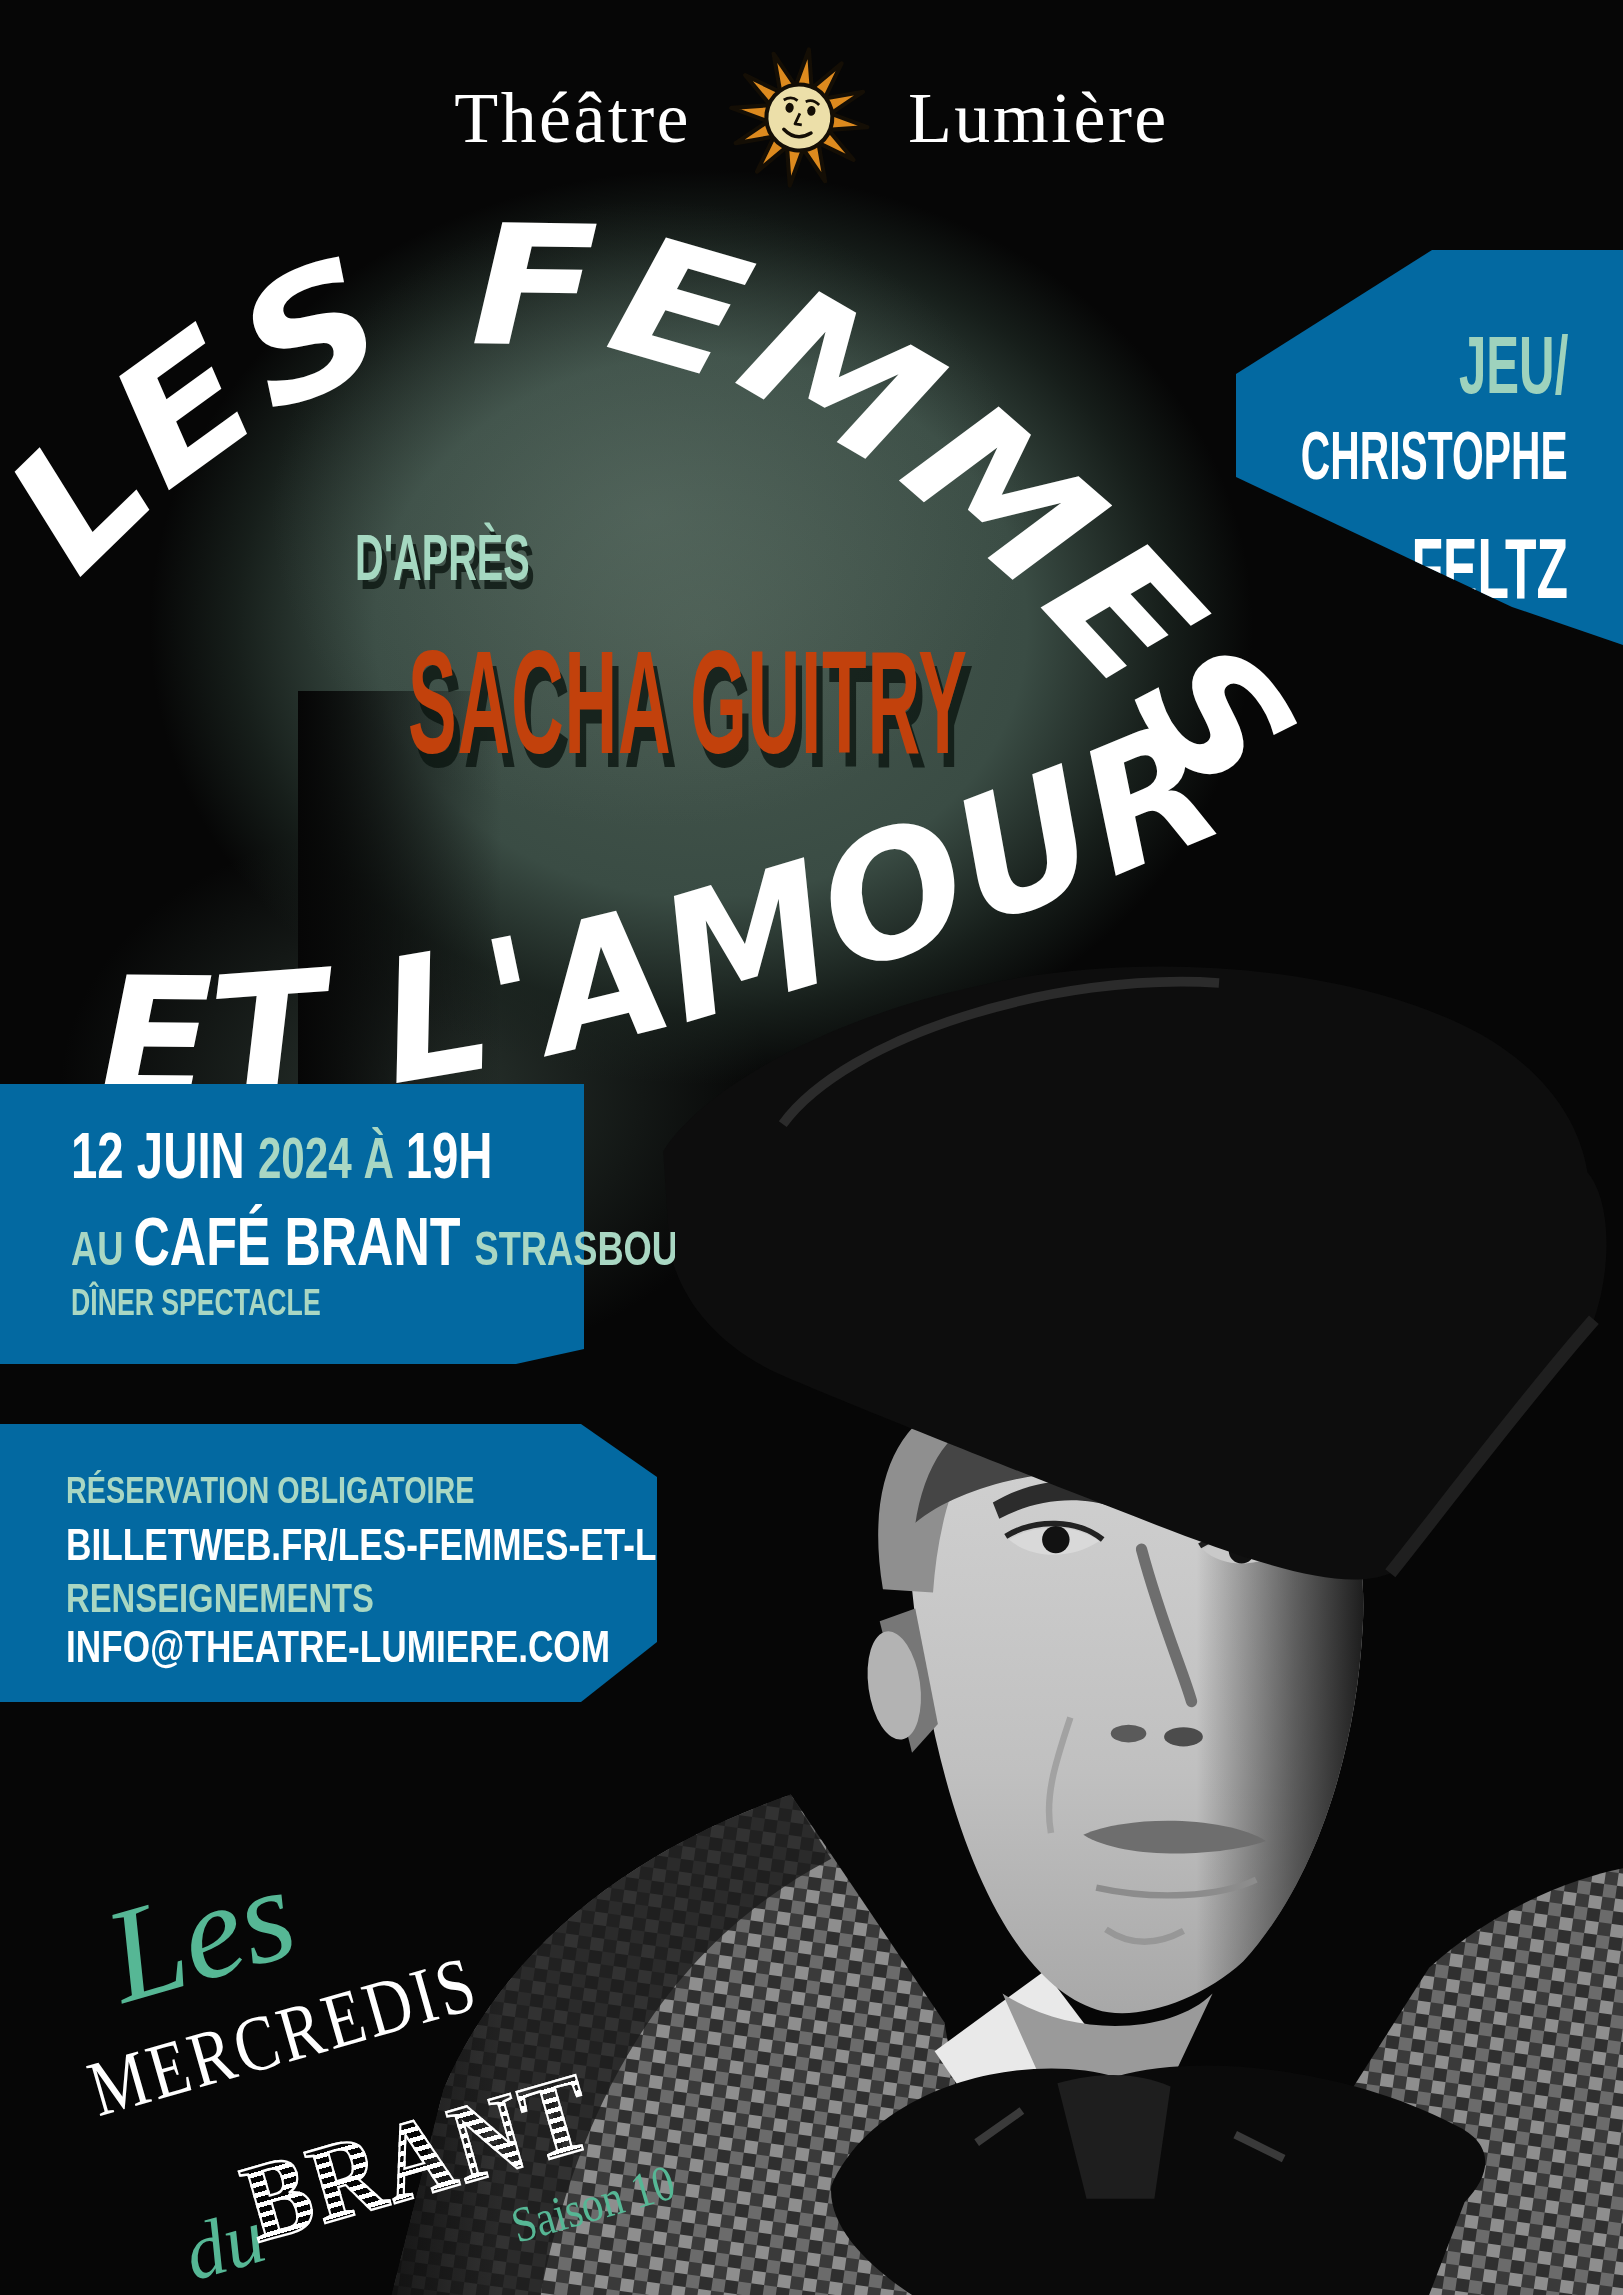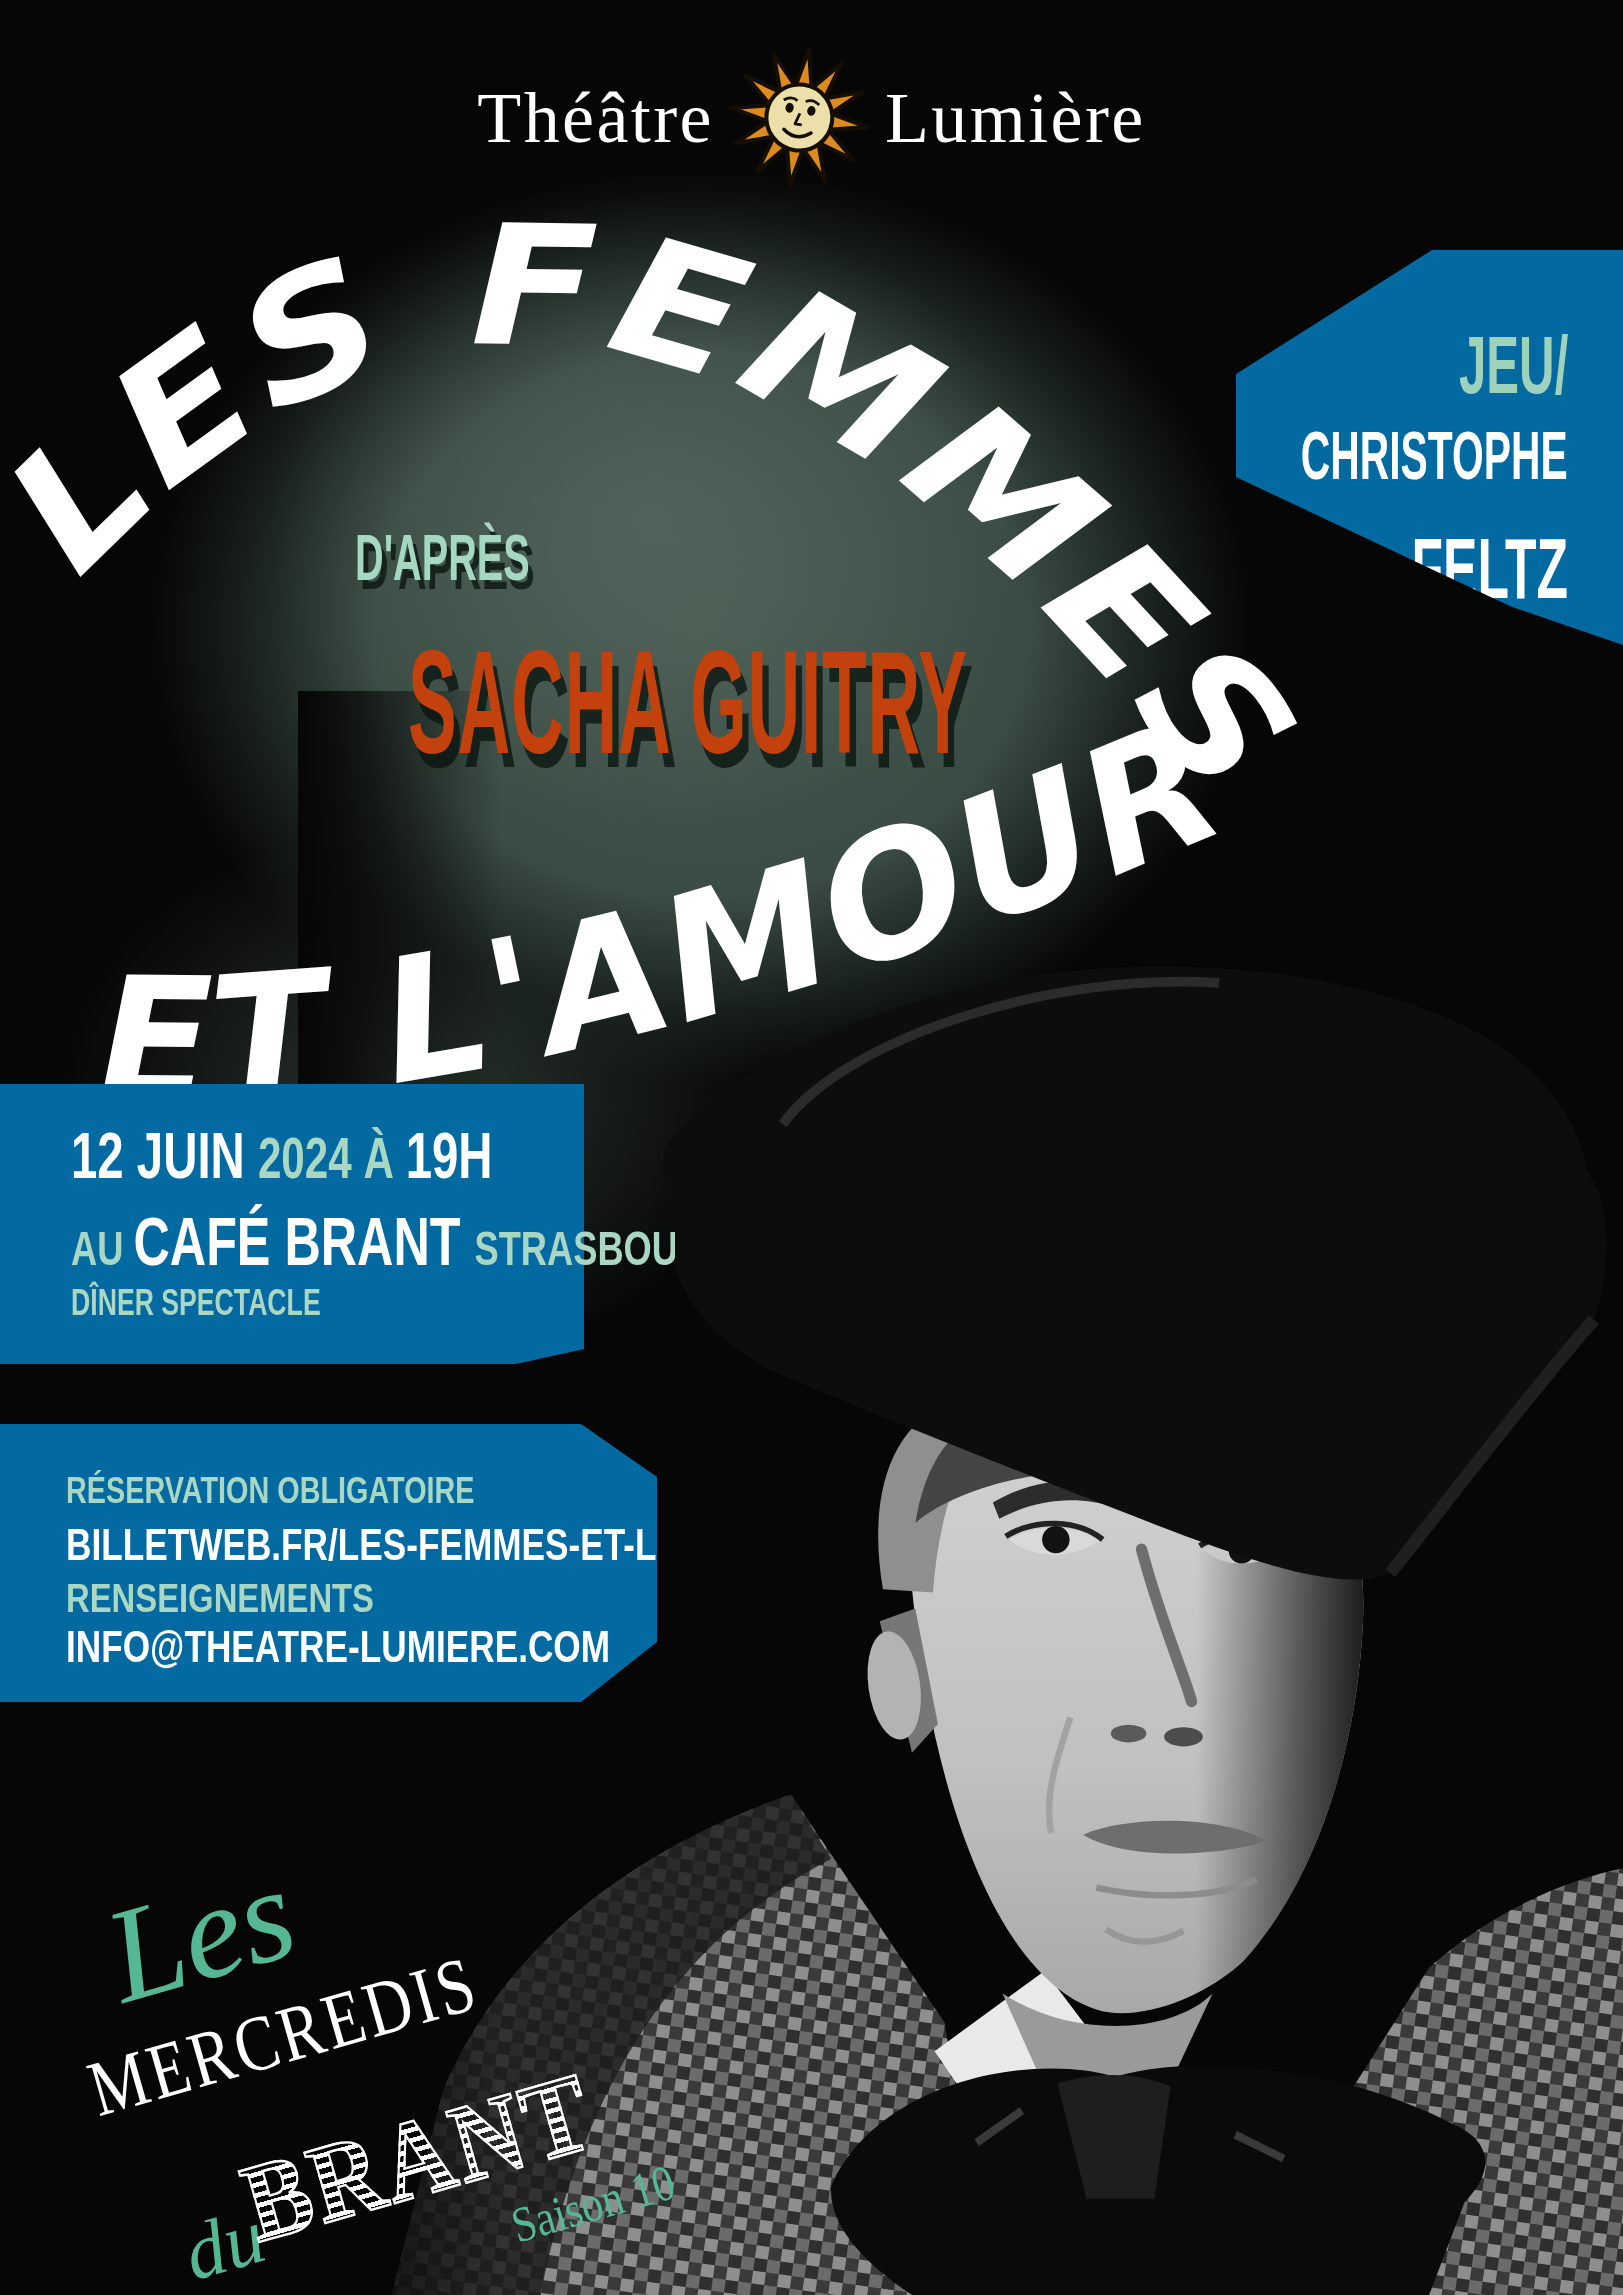--- a/index.html
+++ b/index.html
@@ -8,21 +8,21 @@
   .abs{position:absolute;}
 
   
   .blob{left:-126px;top:31px;width:1688px;height:1610px;pointer-events:none;
     background:
       radial-gradient(ellipse 30% 26% at 46% 30%, rgba(110,130,120,.35), rgba(0,0,0,0) 75%),
       radial-gradient(ellipse 46% 40% at 49% 37%, #46584e 0%, #3a4c44 42%, rgba(28,38,33,.75) 60%, rgba(0,0,0,0) 71%),
       radial-gradient(ellipse 30% 24% at 32% 66%, rgba(52,66,59,.8), rgba(0,0,0,0) 70%);}
 
   
-  .brand{top:35px;left:50%;transform:translateX(-50%);display:flex;align-items:center;gap:14px;
+  .brand{top:35px;left:50%;transform:translateX(-50%);display:flex;align-items:center;gap:37px;
          color:#fff;font-family:"Liberation Serif", serif;font-size:72px;letter-spacing:2.4px;white-space:nowrap;}
   .brand .word{line-height:1;}
   .sun{width:165px;height:165px;flex:0 0 auto;margin:0 -11px;}
 
   
   .title-svg{left:0;top:0;width:1623px;height:2295px;pointer-events:none;}
   .brush{font-family:"DejaVu Sans", sans-serif;font-weight:bold;font-style:italic;fill:#ffffff;}
 
   
   .cond{display:inline-block;transform-origin:0 60%;white-space:pre;}

